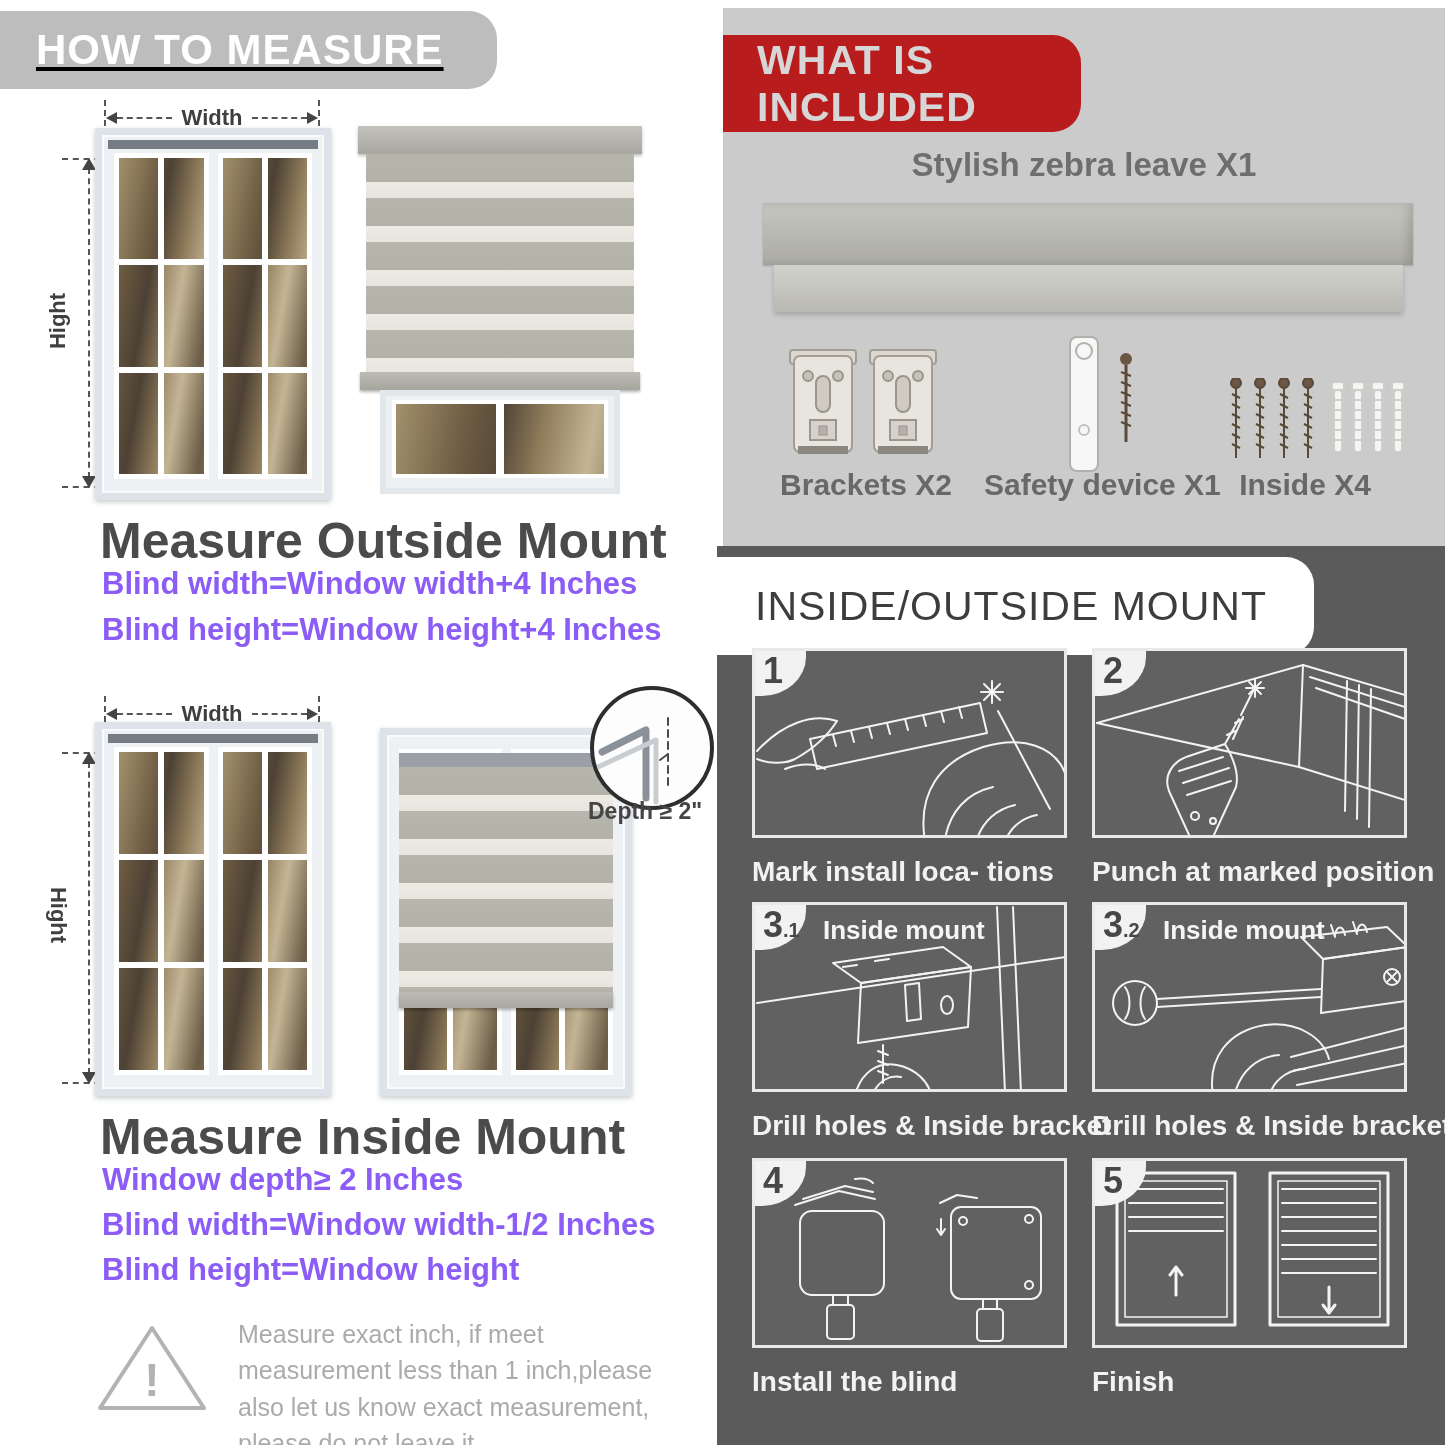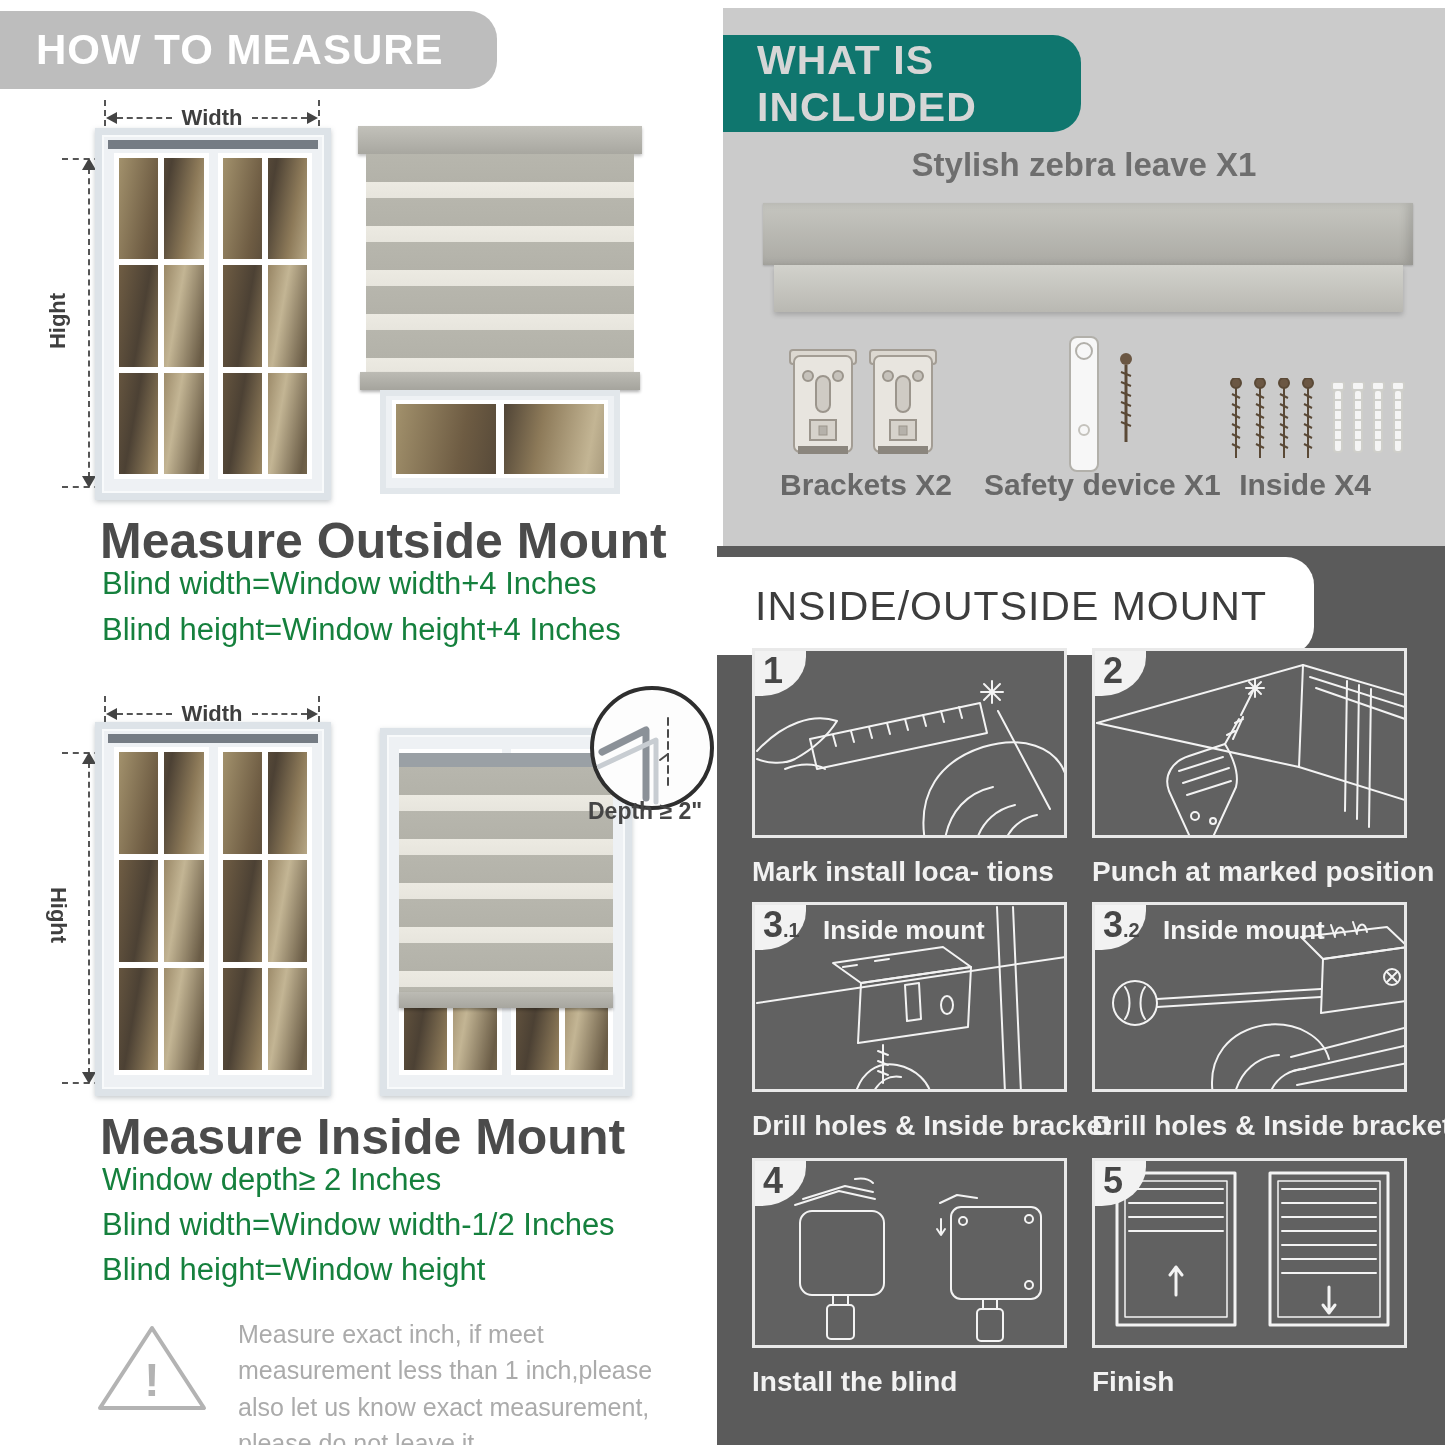--- a/index.html
+++ b/index.html
@@ -2,23 +2,23 @@
 <html><head>
 <meta charset="utf-8">
 <style>
   html,body{margin:0;padding:0;background:#fff;}
   .canvas{position:relative;width:1445px;height:1445px;background:#ffffff;overflow:hidden;
           font-family:"Liberation Sans",sans-serif;-webkit-font-smoothing:antialiased;}
   .abs{position:absolute;}
 
   
   .banner{position:absolute;display:flex;align-items:center;border-radius:0 28px 28px 0;}
-  .banner-howto{left:0;top:11px;width:497px;height:78px;background:#bdbdbd;}
+  .banner-howto{left:0;top:11px;width:497px;height:78px;background:#bdbdbd;text-decoration:underline;}
   .banner-howto span{color:#ffffff;font-size:42px;font-weight:bold;letter-spacing:1px;padding-left:36px;}
-  .banner-included{left:723px;top:35px;width:358px;height:97px;background:#0f766e;}
+  .banner-included{left:723px;top:35px;width:358px;height:97px;background:#b91c1c;}
   .banner-included span{color:#d6d6d6;font-size:41px;font-weight:bold;letter-spacing:1px;padding-left:34px;}
   .banner-mount{left:717px;top:557px;width:597px;height:98px;background:#ffffff;}
   .banner-mount span{color:#3d3d3d;font-size:41px;font-weight:normal;letter-spacing:1px;padding-left:38px;}
 
   
   .harrow{position:absolute;height:22px;display:flex;align-items:center;}
   .harrow .dash{flex:1;border-top:2px dashed #555;}
   .harrow .lab{font-size:22px;font-weight:bold;color:#3f3f3f;padding:0 10px;white-space:nowrap;}
   .ah{width:0;height:0;border-top:6px solid transparent;border-bottom:6px solid transparent;}
   .ah-l{border-right:11px solid #444;}
@@ -63,21 +63,21 @@
   .inner-blind .ib-head{position:absolute;left:0;right:0;top:0;height:14px;background:#9aa0a5;}
   .inner-blind .ib-body{position:absolute;left:0;right:0;top:14px;bottom:16px;}
   .inner-blind .ib-bot{position:absolute;left:0;right:0;bottom:0;height:16px;background:linear-gradient(180deg,#bcbbb4,#a7a69f);box-shadow:0 2px 3px rgba(0,0,0,.3);}
 
   
   .depth-circle{position:absolute;width:116px;height:116px;border-radius:50%;border:4px solid #2e2e2e;background:#fdfdfd;overflow:hidden;}
   .depth-label{position:absolute;font-size:23px;font-weight:bold;color:#454545;white-space:nowrap;}
 
   
   .h-big{position:absolute;font-size:50px;font-weight:bold;color:#4b4b4b;white-space:nowrap;}
-  .f-line{position:absolute;font-size:31px;font-weight:normal;color:#15803d;white-space:nowrap;text-align:right;}
+  .f-line{position:absolute;font-size:31px;font-weight:bold;color:#8b5cf6;white-space:nowrap;text-align:right;}
   .warn-text{position:absolute;font-size:25px;color:#ababab;line-height:1.45;width:460px;}
 
   
   .gray-sec{position:absolute;left:723px;top:8px;width:722px;height:538px;background:#cbcbcb;}
   .product-label{position:absolute;left:723px;top:146px;width:722px;text-align:center;font-size:33px;font-weight:bold;color:#6e6e6e;}
   .rail-top{position:absolute;left:763px;top:203px;width:650px;height:62px;background:linear-gradient(180deg,#c6c6c0,#abaaa4);box-shadow:inset -6px 0 8px rgba(0,0,0,.12),0 1px 2px rgba(0,0,0,.2);}
   .rail-bot{position:absolute;left:774px;top:265px;width:629px;height:47px;background:linear-gradient(180deg,#d2d2cc,#b9b8b2);box-shadow:0 3px 5px rgba(0,0,0,.18);}
   .item-label{position:absolute;top:468px;font-size:30px;font-weight:bold;color:#686868;text-align:center;white-space:nowrap;}
 
   

